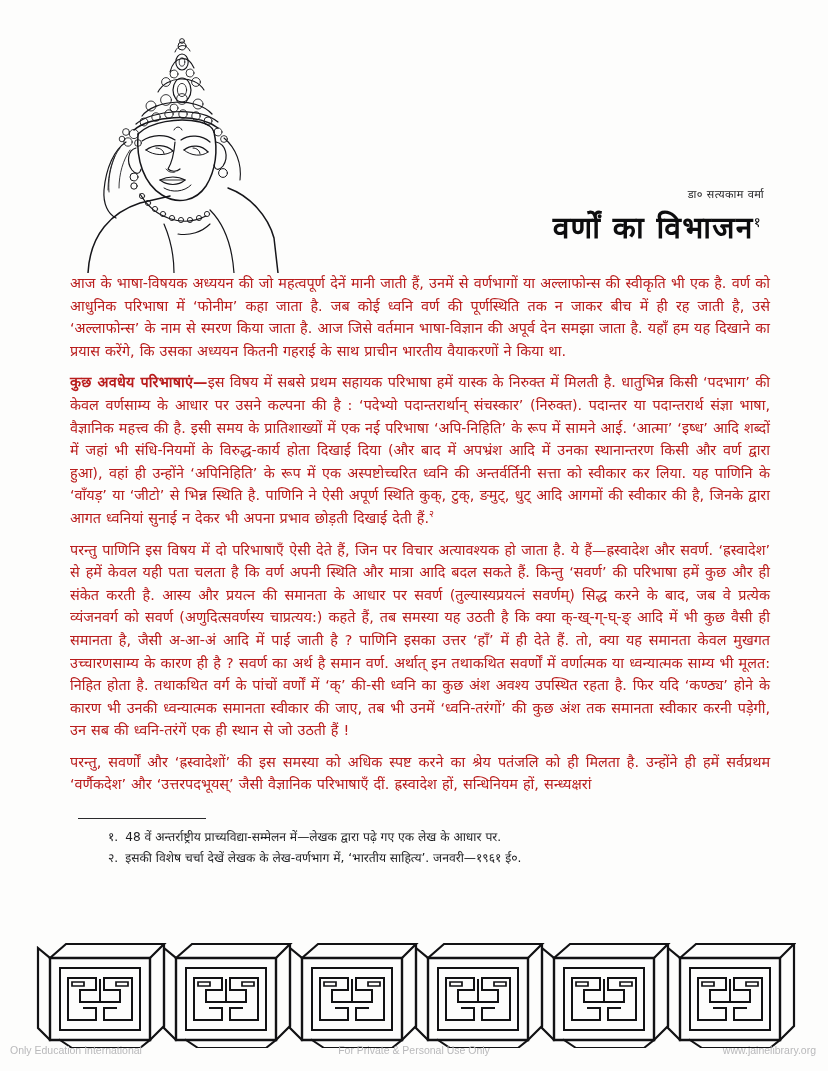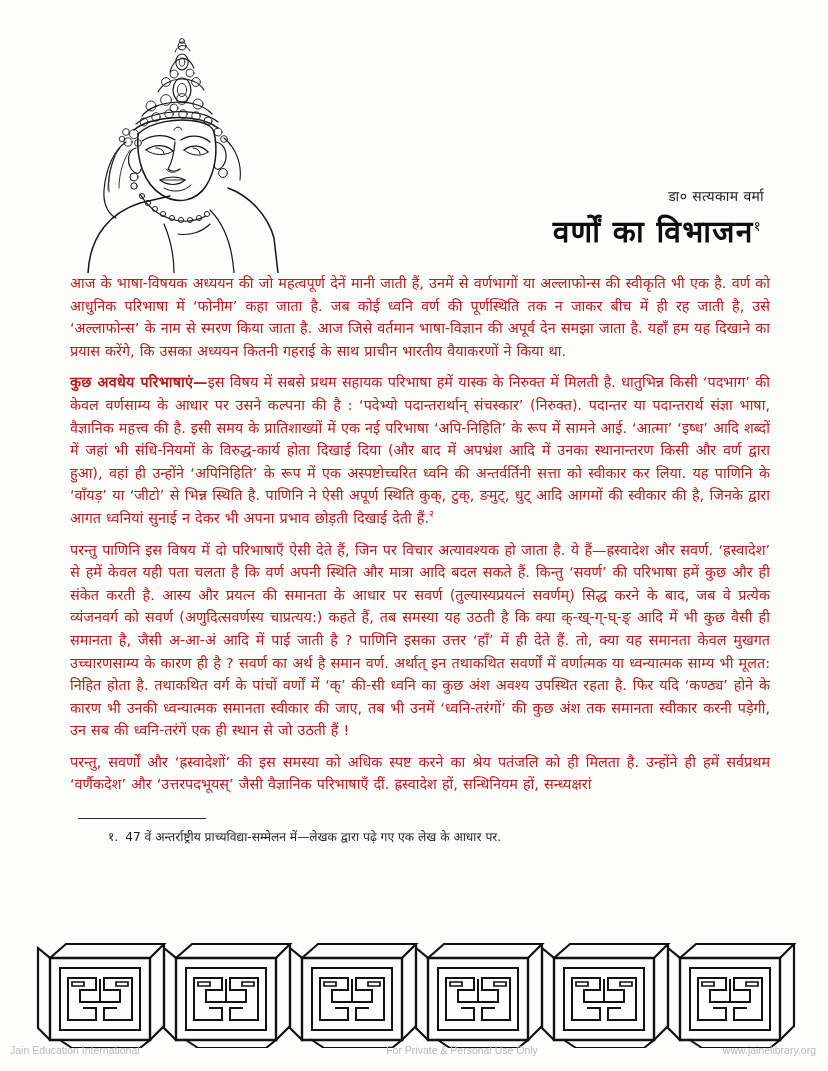--- a/index.html
+++ b/index.html
@@ -36,21 +36,21 @@
 
   
   .title-block {
     position: absolute;
     right: 58px;
     top: 186px;
     text-align: right;
     width: 360px;
   }
   .author {
-    font-size: 14px;
+    font-size: 11px;
     letter-spacing: 0.4px;
     color: #1b1b1d;
     margin: 0 6px 9px 0;
     font-family: "DejaVu Sans", "Liberation Sans", sans-serif;
   }
   .doc-title {
     font-size: 30px;
     font-weight: 700;
     letter-spacing: 1.2px;
     color: #0d0d0e;
@@ -129,21 +129,21 @@
     left: 0;
     right: 0;
     top: 1044px;
     height: 20px;
     font-size: 10.5px;
     color: #b9b9bb;
     font-family: "Liberation Sans", sans-serif;
   }
   .footer span { position: absolute; white-space: nowrap; }
   .foot-left   { left: 10px; }
-  .foot-center { left: 50%; transform: translateX(-50%); margin-left: 48px; }
+  .foot-center { left: 50%; transform: translateX(-50%); }
   .foot-right  { right: 12px; margin-left: 29px; }
 </style>
 </head>
 <body>
 
 <div class="page">
 
   <div class="illustration">
     <svg viewBox="0 0 205 235" xmlns="http://www.w3.org/2000/svg" fill="none" stroke="#16161a" stroke-width="1.35" stroke-linecap="round" stroke-linejoin="round">
 
@@ -278,21 +278,24 @@
       <span>परन्तु पाणिनि इस विषय में दो परिभाषाएँ ऐसी देते हैं, जिन पर विचार अत्यावश्यक हो जाता है. ये हैं—ह्रस्वादेश और सवर्ण. ‘ह्रस्वादेश’ से हमें केवल यही पता चलता है कि वर्ण अपनी स्थिति और मात्रा आदि बदल सकते हैं. किन्तु ‘सवर्ण’ की परिभाषा हमें कुछ और ही संकेत करती है. आस्य और प्रयत्न की समानता के आधार पर सवर्ण (तुल्यास्यप्रयत्नं सवर्णम्) सिद्ध करने के बाद, जब वे प्रत्येक व्यंजनवर्ग को सवर्ण (अणुदित्सवर्णस्य चाप्रत्यय:) कहते हैं, तब समस्या यह उठती है कि क्या क्-ख्-ग्-घ्-ङ् आदि में भी कुछ वैसी ही समानता है, जैसी अ-आ-अं आदि में पाई जाती है ? पाणिनि इसका उत्तर ‘हाँ’ में ही देते हैं. तो, क्या यह समानता केवल मुखगत उच्चारणसाम्य के कारण ही है ? सवर्ण का अर्थ है समान वर्ण. अर्थात् इन तथाकथित सवर्णों में वर्णात्मक या ध्वन्यात्मक साम्य भी मूलत: निहित होता है. तथाकथित वर्ग के पांचों वर्णों में ‘क्’ की-सी ध्वनि का कुछ अंश अवश्य उपस्थित रहता है. फिर यदि ‘कण्ठ्य’ होने के कारण भी उनकी ध्वन्यात्मक समानता स्वीकार की जाए, तब भी उनमें ‘ध्वनि-तरंगों’ की कुछ अंश तक समानता स्वीकार करनी पड़ेगी, उन सब की ध्वनि-तरंगें एक ही स्थान से जो उठती हैं !</span>
     </p>
     <p class="para tight">
       <span>परन्तु, सवर्णों और ‘ह्रस्वादेशों’ की इस समस्या को अधिक स्पष्ट करने का श्रेय पतंजलि को ही मिलता है. उन्होंने ही हमें सर्वप्रथम ‘वर्णैकदेश’ और ‘उत्तरपदभूयस्’ जैसी वैज्ञानिक परिभाषाएँ दीं. ह्रस्वादेश हों, सन्धिनियम हों, सन्ध्यक्षरां</span>
     </p>
   </div>
 
   <div class="footnotes">
     <div class="fn-rule"></div>
     <div class="fn-line">
-      <span class="fn-num">१.</span><span>47 वें अन्तर्राष्ट्रीय प्राच्यविद्या-सम्मेलन में—लेखक द्वारा पढ़े गए एक लेख के आधार पर.</span>
+      <span class="fn-num">१.</span><span>48 वें अन्तर्राष्ट्रीय प्राच्यविद्या-सम्मेलन में—लेखक द्वारा पढ़े गए एक लेख के आधार पर.</span>
+    </div>
+    <div class="fn-line">
+      <span class="fn-num">२.</span><span>इसकी विशेष चर्चा देखें लेखक के लेख-वर्णभाग में, ‘भारतीय साहित्य’. जनवरी—१९६१ ई०.</span>
     </div>
   </div>
 
   <div class="meander">
     <svg viewBox="0 0 760 112" xmlns="http://www.w3.org/2000/svg" fill="none" stroke="#121214" stroke-width="2.1" stroke-linecap="square" stroke-linejoin="miter">
       <defs>
         <g id="meander-unit">
 
           <path d="M14 22 L114 22 L114 104 L14 104 Z" stroke-width="2.4"></path>
           <path d="M14 22 L30 8 L128 8 L114 22" stroke-width="2.2"></path>
@@ -316,18 +319,18 @@
       <use href="#meander-unit" x="0" y="0"></use>
       <use href="#meander-unit" x="126" y="0"></use>
       <use href="#meander-unit" x="252" y="0"></use>
       <use href="#meander-unit" x="378" y="0"></use>
       <use href="#meander-unit" x="504" y="0"></use>
       <use href="#meander-unit" x="630" y="0"></use>
     </svg>
   </div>
 
   <div class="footer">
-    <span class="foot-left">Jain Education International</span>
+    <span class="foot-left">Only Education International</span>
     <span class="foot-center">For Private &amp; Personal Use Only</span>
     <span class="foot-right">www.jainelibrary.org</span>
   </div>
 
 </div>
 
 </body></html>

